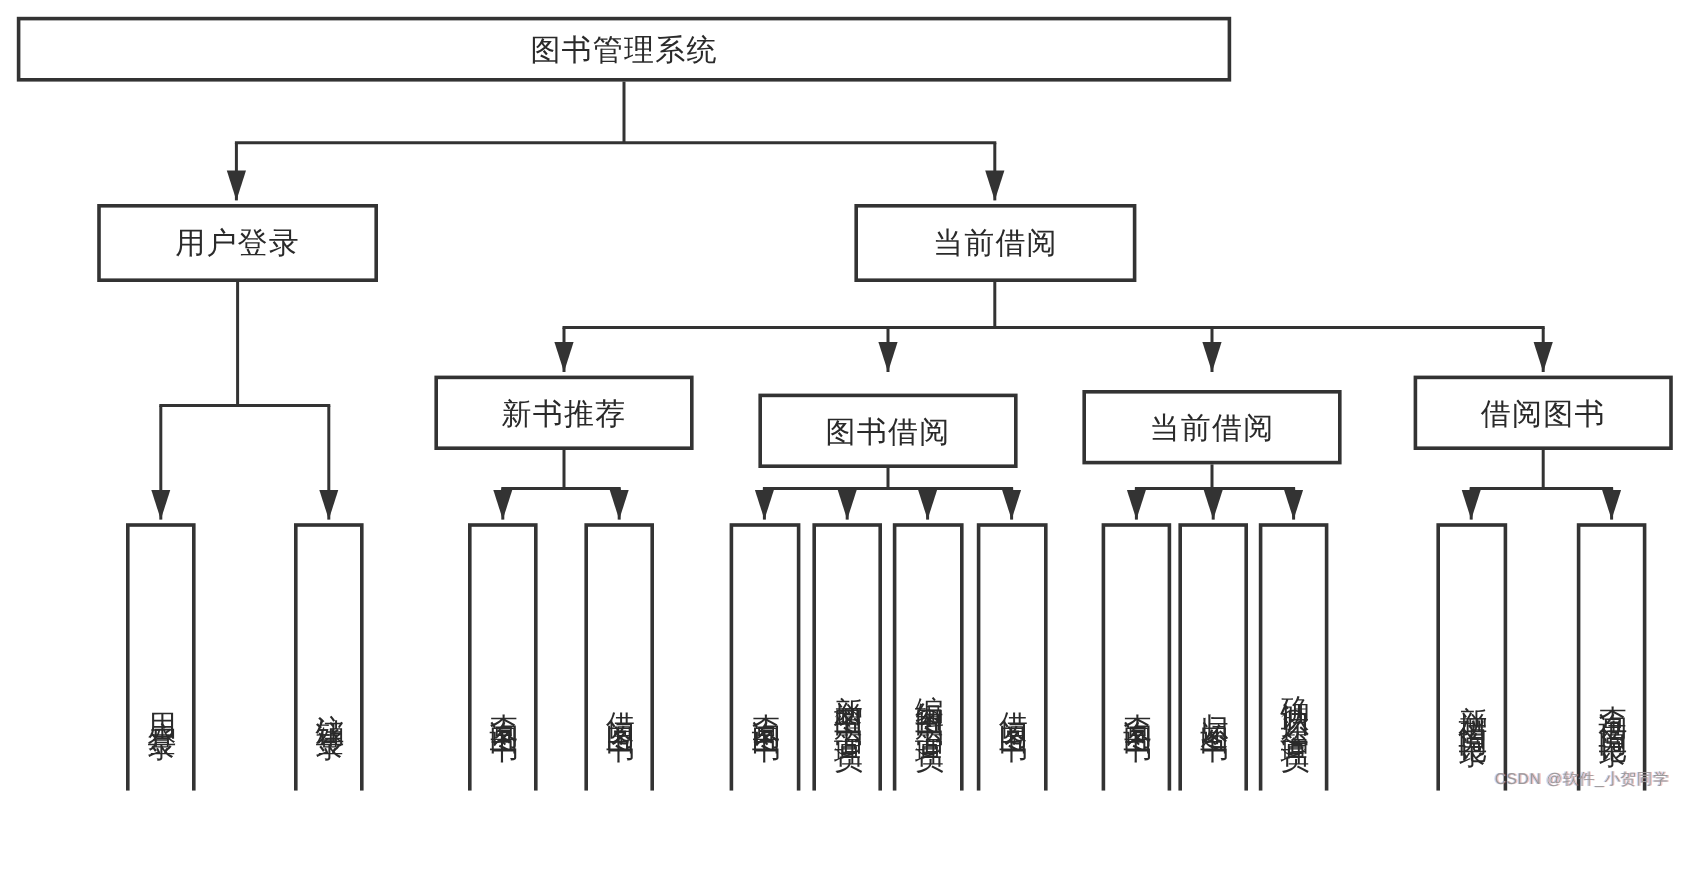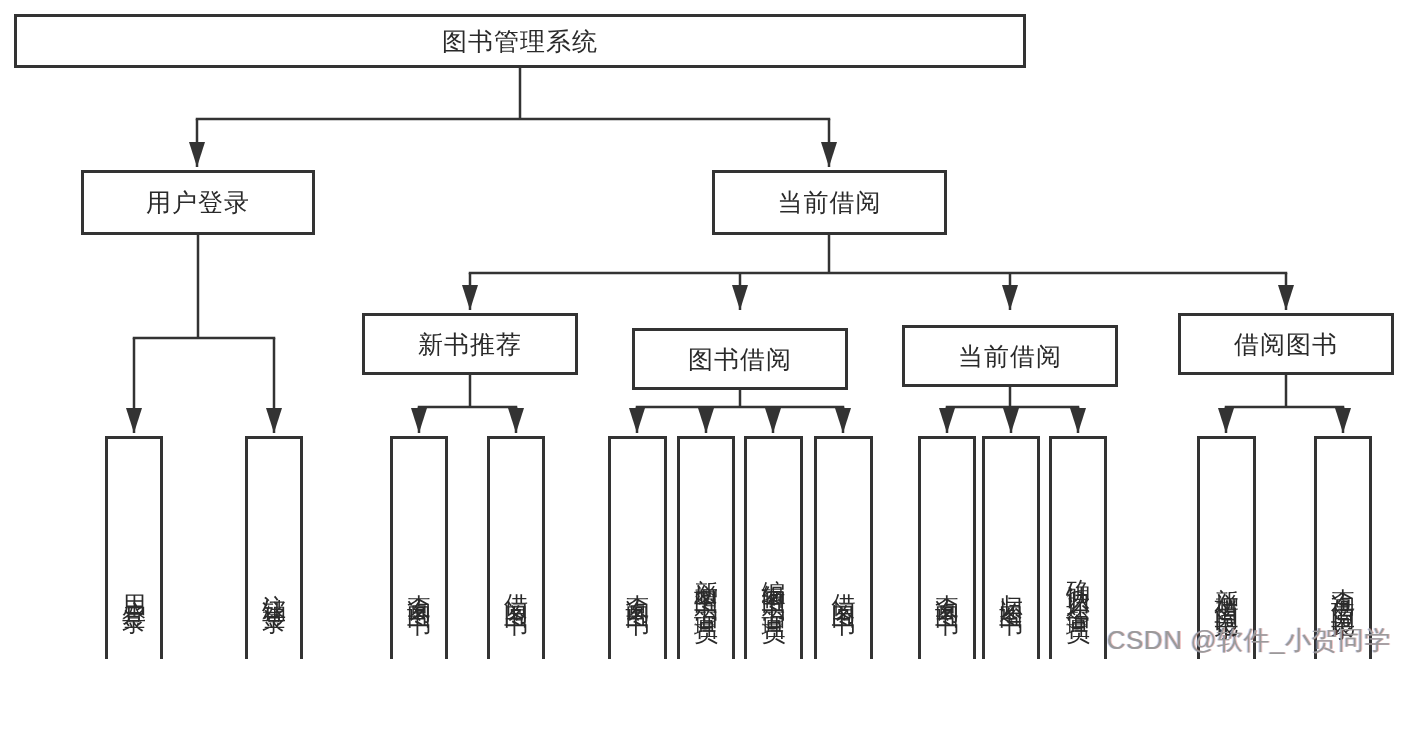--- a/index.html
+++ b/index.html
@@ -20,21 +20,21 @@
     white-space:nowrap;
   }
   .vnode{
     writing-mode:vertical-rl;
     font-size:24px;letter-spacing:6px;line-height:1;
     white-space:normal;
   }
   .watermark{
     position:absolute;z-index:5;
     right:14px;bottom:1px;
-    font-size:26px;letter-spacing:0.5px;
+    font-size:13px;letter-spacing:0.5px;
     color:#9a9a9a;
     text-shadow:1px 0 0 rgba(210,90,90,0.35), -1px 0 0 rgba(95,120,210,0.30);
   }
 </style>
 </head>
 <body>
 
 <div id="canvas">
 
   <svg id="wires" width="1405" height="747">

